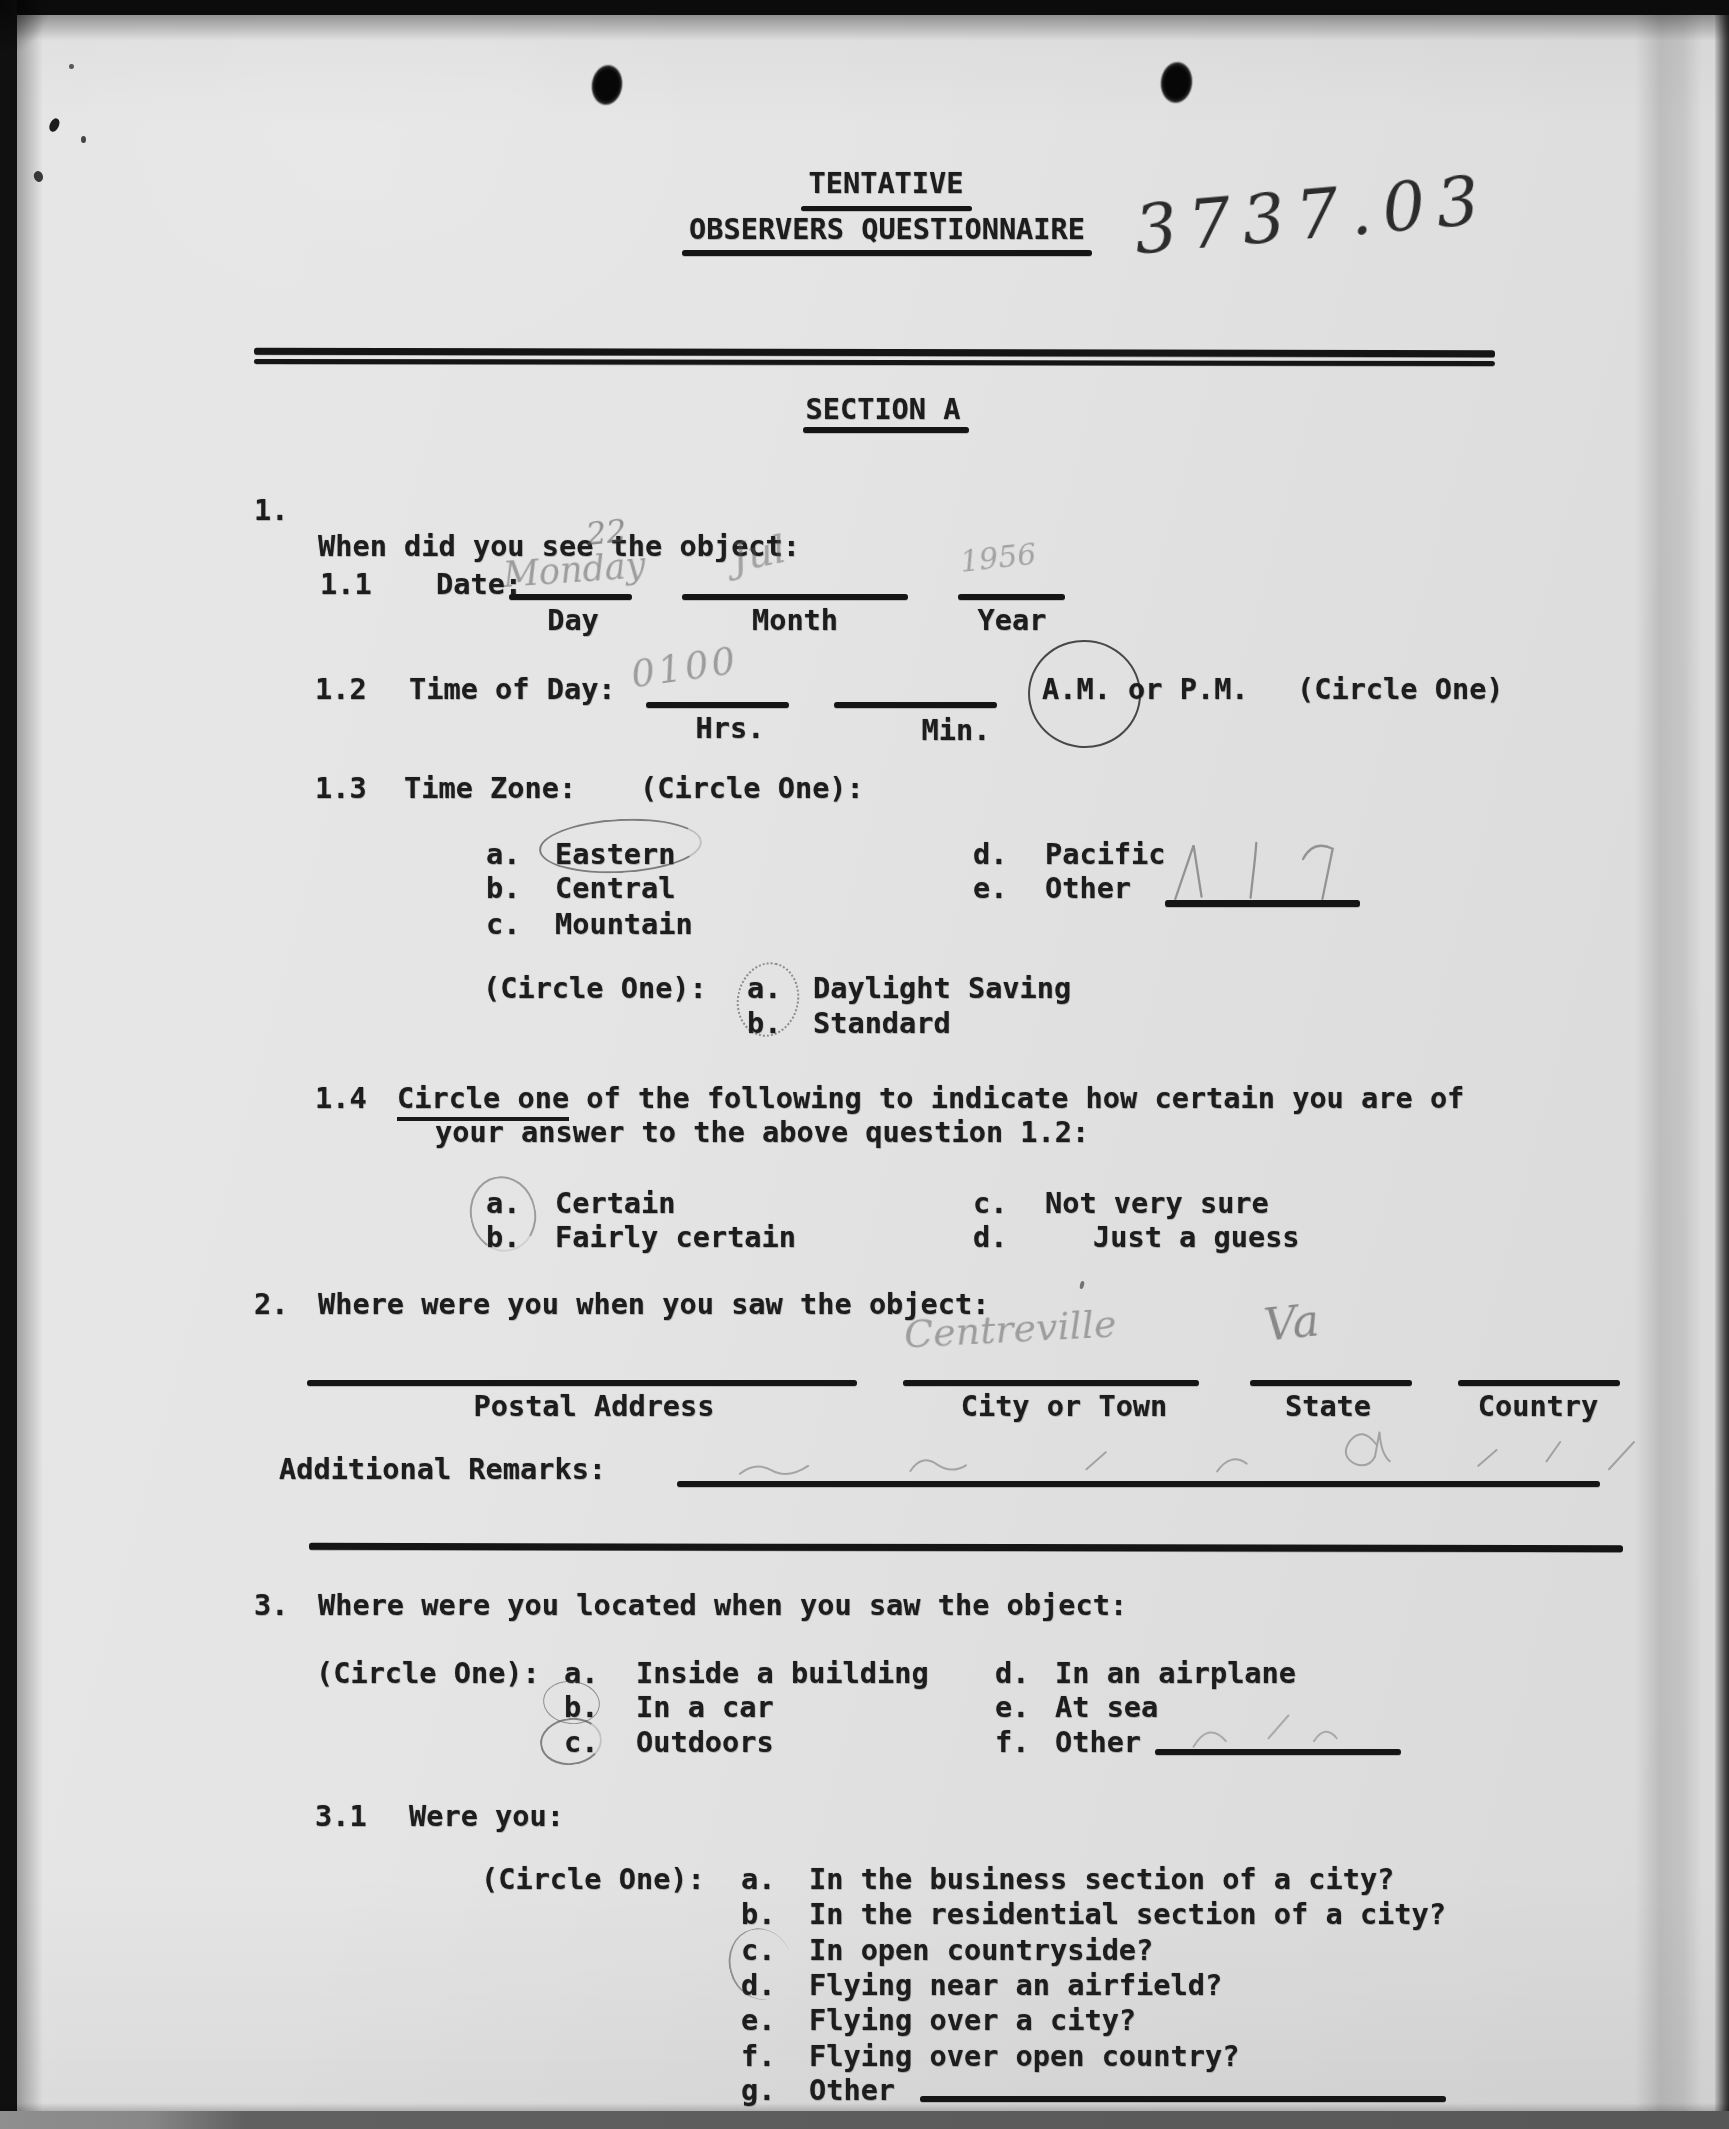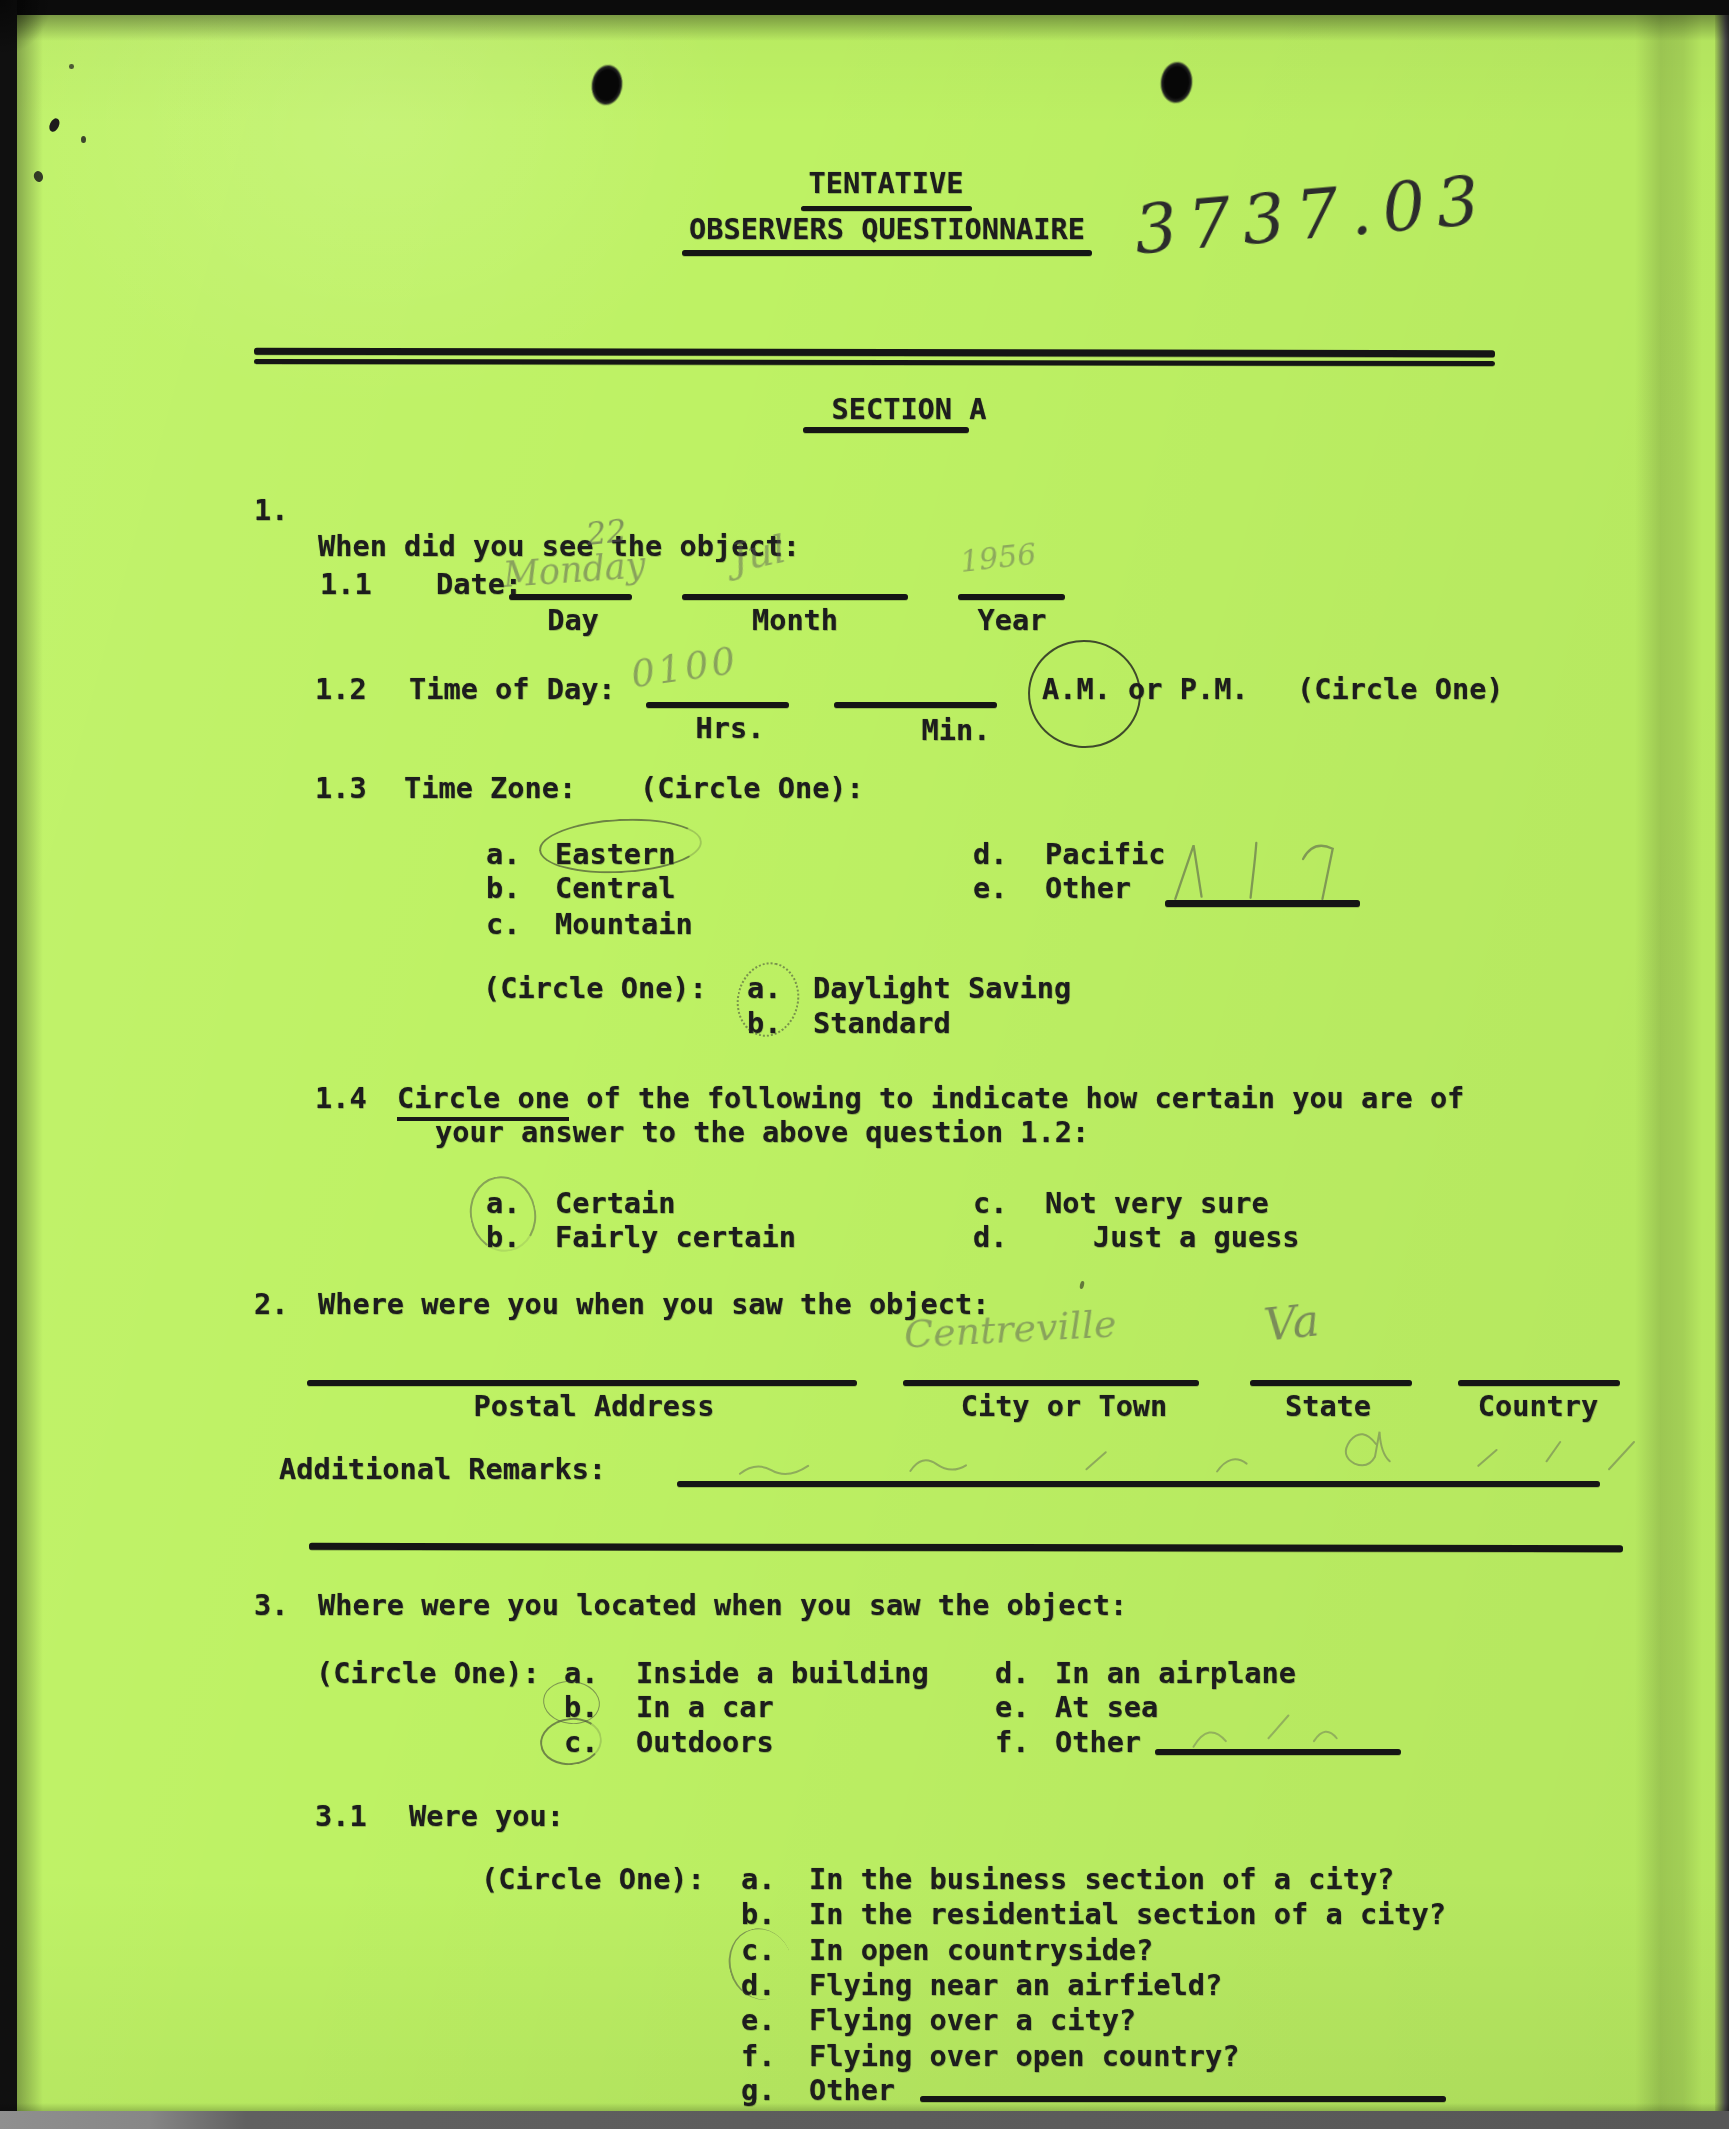--- a/index.html
+++ b/index.html
@@ -1,17 +1,17 @@
 <!DOCTYPE html>
 <html style="font-size:9.1px"><head>
 <meta charset="utf-8">
 <style>
   html,body{margin:0;padding:0;background:#0d0d0d;}
   #stage{position:relative;width:1730px;height:2129px;overflow:hidden;
-    background:#bef264;
+    background:#e5e5e5;
     font-family:"DejaVu Sans Mono", monospace;}
   
   .shade{position:absolute;inset:0;pointer-events:none;
     background:
       radial-gradient(514px 400px at 22% 6%, rgba(255,255,255,.10), rgba(255,255,255,0) 70%),
       linear-gradient(105deg, rgba(255,255,255,.06) 0%, rgba(255,255,255,0) 35%, rgba(0,0,0,.03) 70%, rgba(0,0,0,.05) 100%),
       linear-gradient(180deg, rgba(0,0,0,.04) 0%, rgba(0,0,0,0) 6%, rgba(0,0,0,0) 88%, rgba(0,0,0,.05) 100%);}
   
   .tw{position:absolute;font:700 28.6px/1.18 "DejaVu Sans Mono", monospace;color:#1d1d1d;
       white-space:pre;letter-spacing:0;
@@ -64,21 +64,21 @@
 
   <div class="tw ctr" style="left:886px;top:167px;">TENTATIVE</div>
   <div class="ln" style="left:801px;top:206px;width:171px;height:5.1px;"></div>
   <div class="tw ctr" style="left:887px;top:213px;">OBSERVERS QUESTIONNAIRE</div>
   <div class="ln" style="left:682px;top:250px;width:410px;height:6.3px;"></div>
   <div class="hw" style="left:1134px;top:176px;font-size:67px;letter-spacing:11.4px;color:#2c2c2c;transform:rotate(-5deg);filter:blur(0.3px);">3737.03</div>
 
   <div class="ln" style="left:254px;top:349px;width:1241px;height:6.9px;transform:rotate(.12deg);"></div>
   <div class="ln" style="left:254px;top:360px;width:1241px;height:5.1px;transform:rotate(.1deg);"></div>
 
-  <div class="tw ctr" style="left:909px;top:393px;">SECTION A</div>
+  <div class="tw ctr" style="left:883px;top:393px;">SECTION A</div>
   <div class="ln" style="left:803px;top:427px;width:166px;height:5.7px;"></div>
 
   <div class="tw" style="left:254px;top:494px;">1.</div>
   <div class="tw" style="left:318px;top:494px;margin-top:36px;">When did you see the object:</div>
 
   <div class="tw" style="left:320px;top:568px;">1.1</div>
   <div class="tw" style="left:408px;top:568px;margin-left:28px;">Date:</div>
   <div class="ln" style="left:509px;top:594px;width:123px;height:5.7px;"></div>
   <div class="ln" style="left:682px;top:594px;width:226px;height:5.7px;"></div>
   <div class="ln" style="left:958px;top:594px;width:107px;height:5.7px;"></div>

